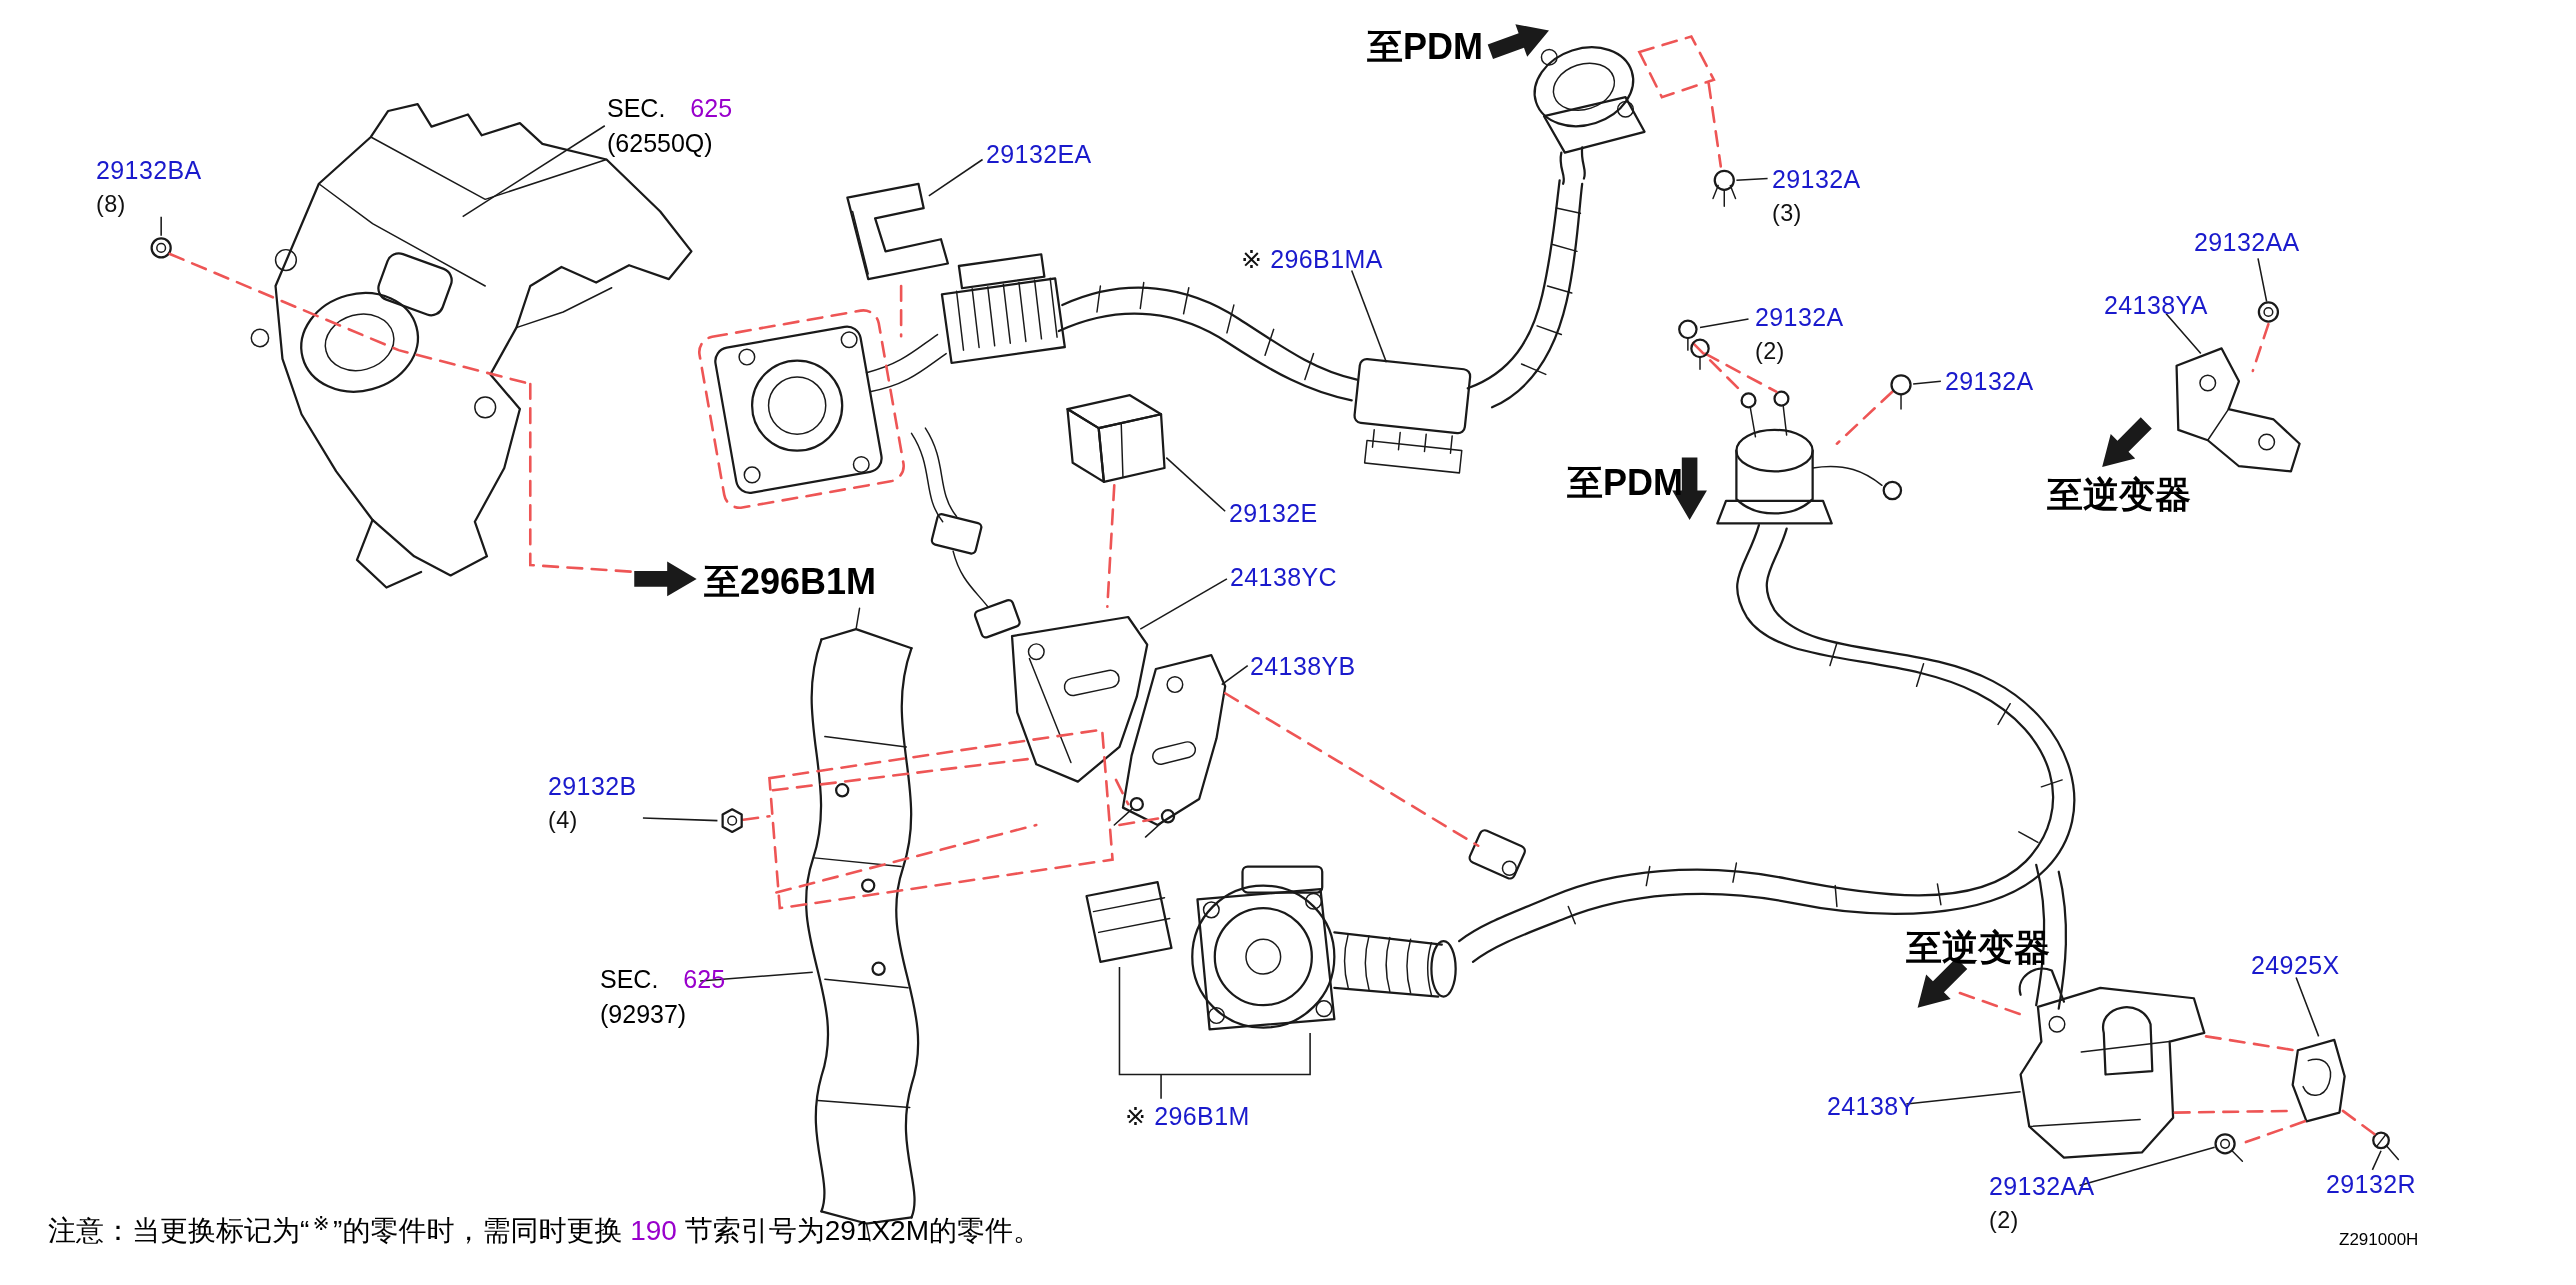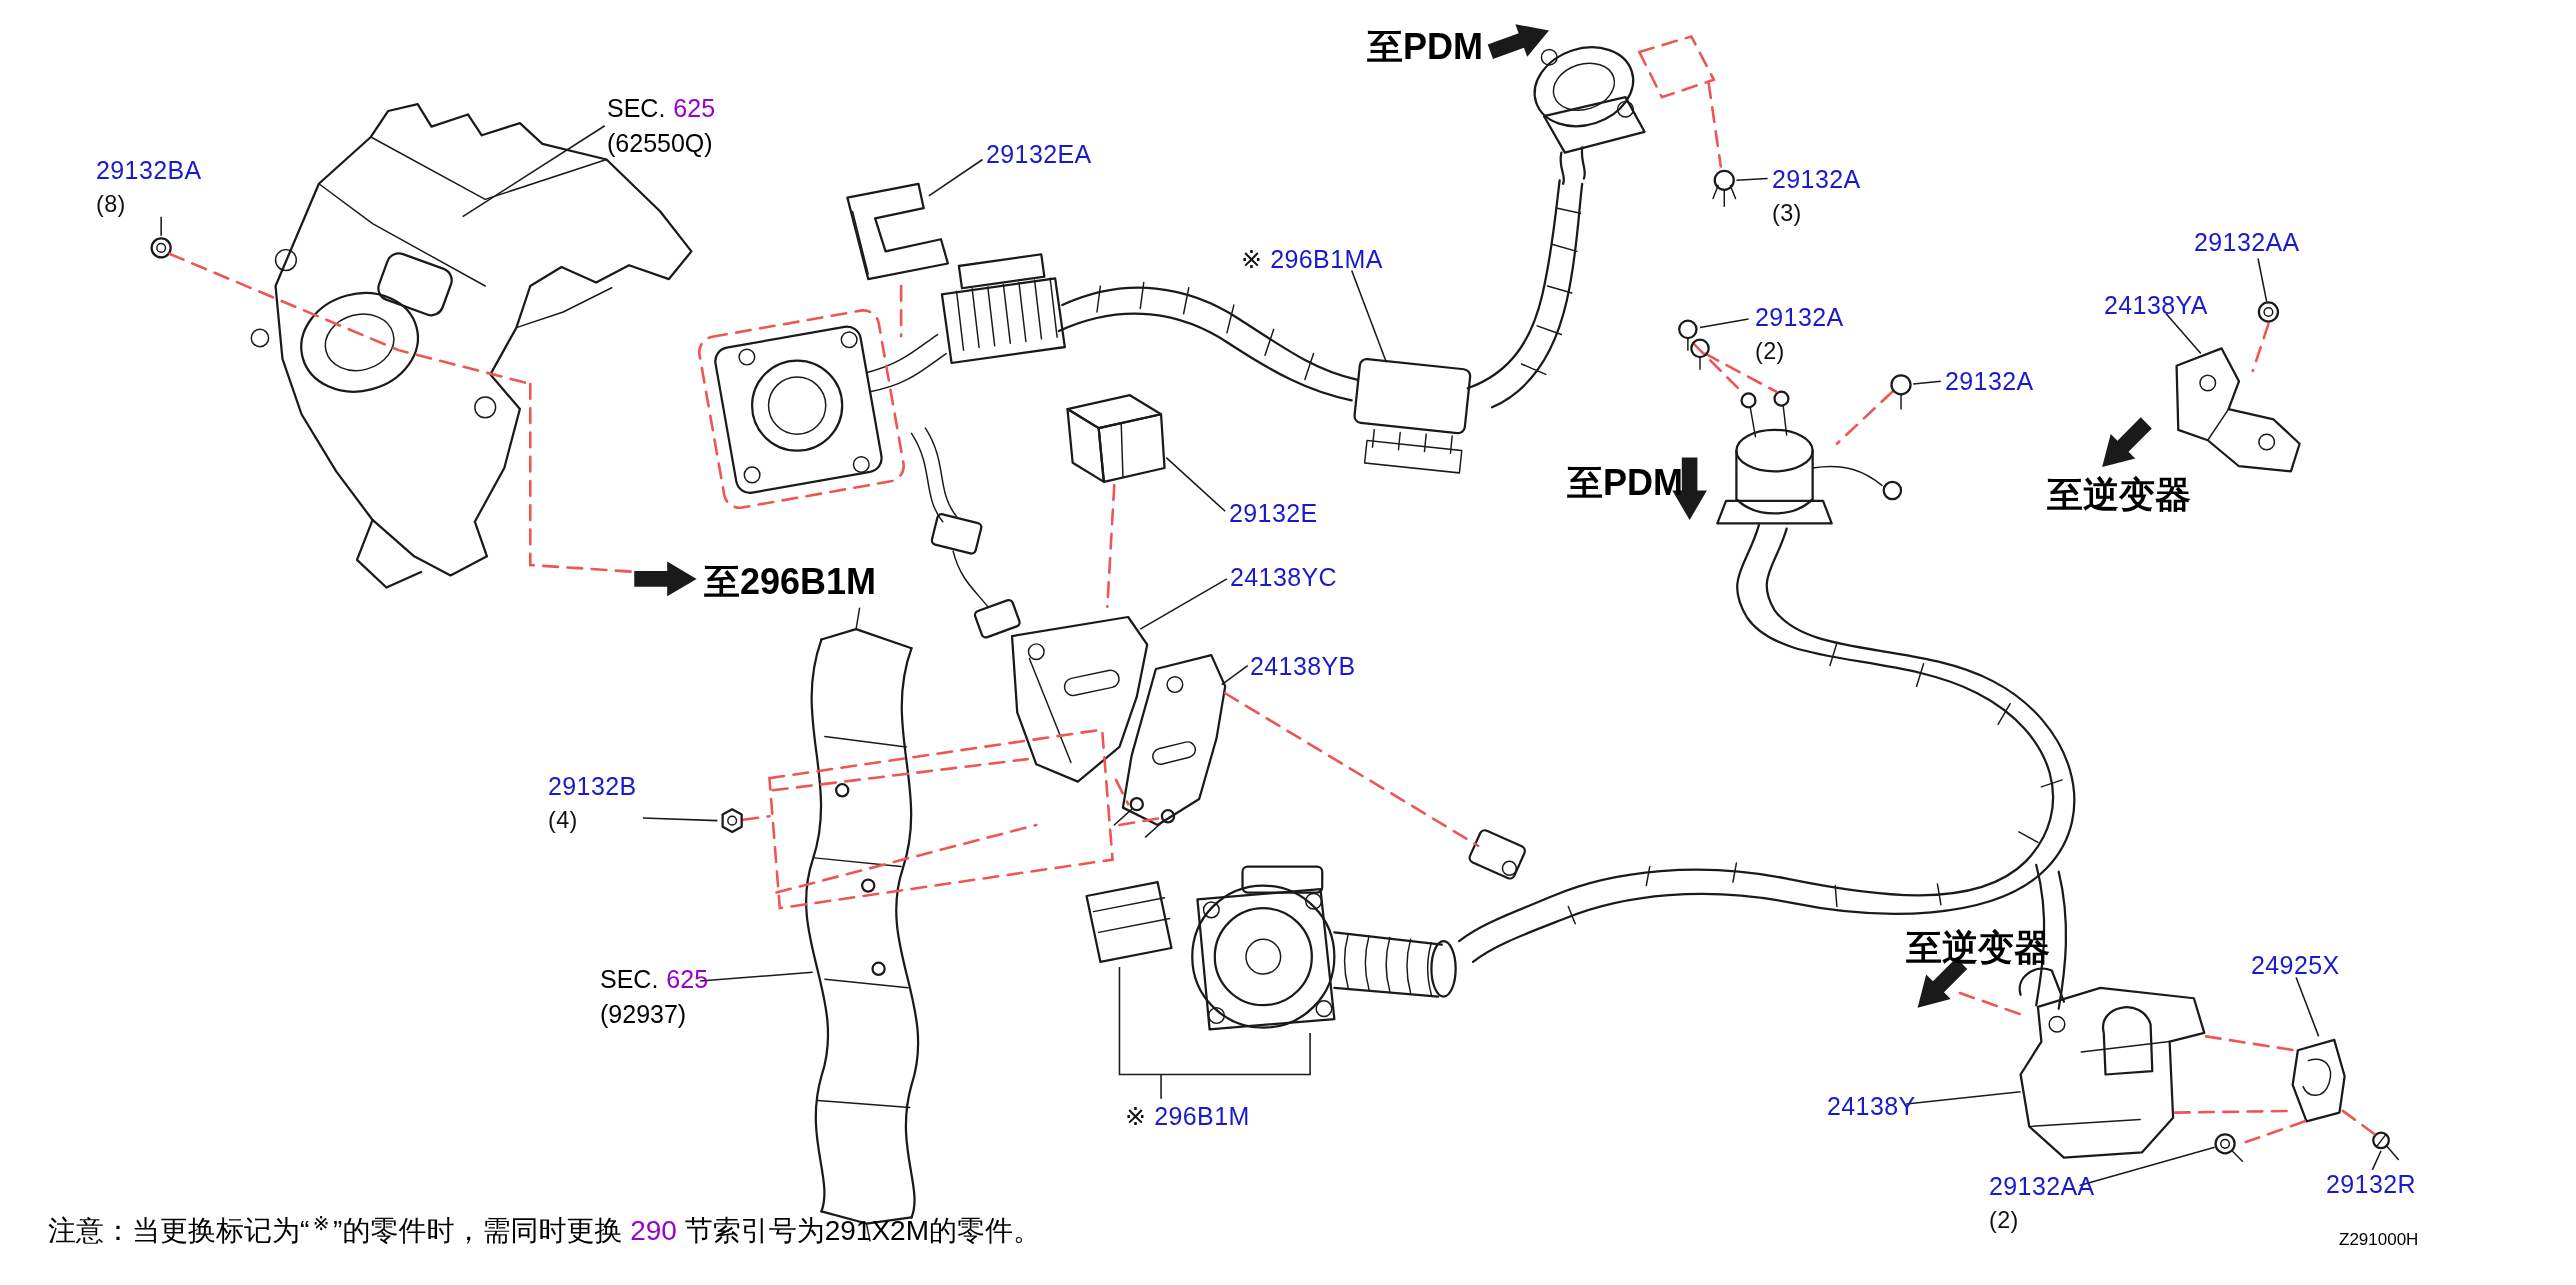--- a/index.html
+++ b/index.html
@@ -9,21 +9,21 @@
   .k{stroke:var(--line,#1a1a1a);stroke-width:2.6;fill:none;stroke-linejoin:round;stroke-linecap:round;}
   .thin{stroke-width:1.7;}
   .fill{fill:var(--line,#1a1a1a);stroke:none;}
   .r{stroke:var(--leader,#ee5555);stroke-width:3;fill:none;stroke-dasharray:17 11;stroke-linecap:round;}
   .ld{stroke:var(--line,#1a1a1a);stroke-width:1.8;fill:none;}
   .label{position:absolute;font-size:25px;color:var(--blue,#1a1acc);white-space:nowrap;letter-spacing:0.4px;}
   .label .qty{display:block;color:#111;margin-top:6px;font-size:23.4px;}
   .label .mark{color:#111;margin-right:7.8px;}
   .cn{position:absolute;color:#000;font-size:36px;font-weight:600;white-space:nowrap;}
   .sec{position:absolute;font-size:25px;color:#000;white-space:nowrap;}
-  .sec .num{color:var(--purple,#9900cc);margin-left:8px;}
+  .sec .num{color:var(--purple,#9900cc);margin-left:25px;}
   .sec .sub{display:block;margin-top:6px;}
   .note{position:absolute;font-size:28px;color:#000;white-space:nowrap;}
   .note .num{color:var(--purple,#9900cc);}
   .note .mark-sup{font-size:20px;vertical-align:super;margin:0 3.5px;}
   .plate-id{position:absolute;font-size:17px;color:#000;white-space:nowrap;}
 </style>
 </head>
 <body>
 
 <div id="canvas">
@@ -340,21 +340,21 @@
   <div class="label" style="left:1989px;top:1172px">
     <span>29132AA</span>
     <span class="qty">(2)</span>
   </div>
 
   <div class="label" style="left:2326px;top:1170px">
     <span>29132R</span>
   </div>
 
   <div class="note" style="left:48px;top:1211px">
-    <span>注意：当更换标记为“</span><span class="mark-sup">※</span><span>”的零件时，需同时更换 </span><span class="num">290</span><span> 节索引号为291X2M的零件。</span>
+    <span>注意：当更换标记为“</span><span class="mark-sup">※</span><span>”的零件时，需同时更换 </span><span class="num">190</span><span> 节索引号为291X2M的零件。</span>
   </div>
 
   <div class="plate-id" style="left:2339px;top:1230px">
     <span>Z291000H</span>
   </div>
 
 </div>
 
 
 </body></html>

